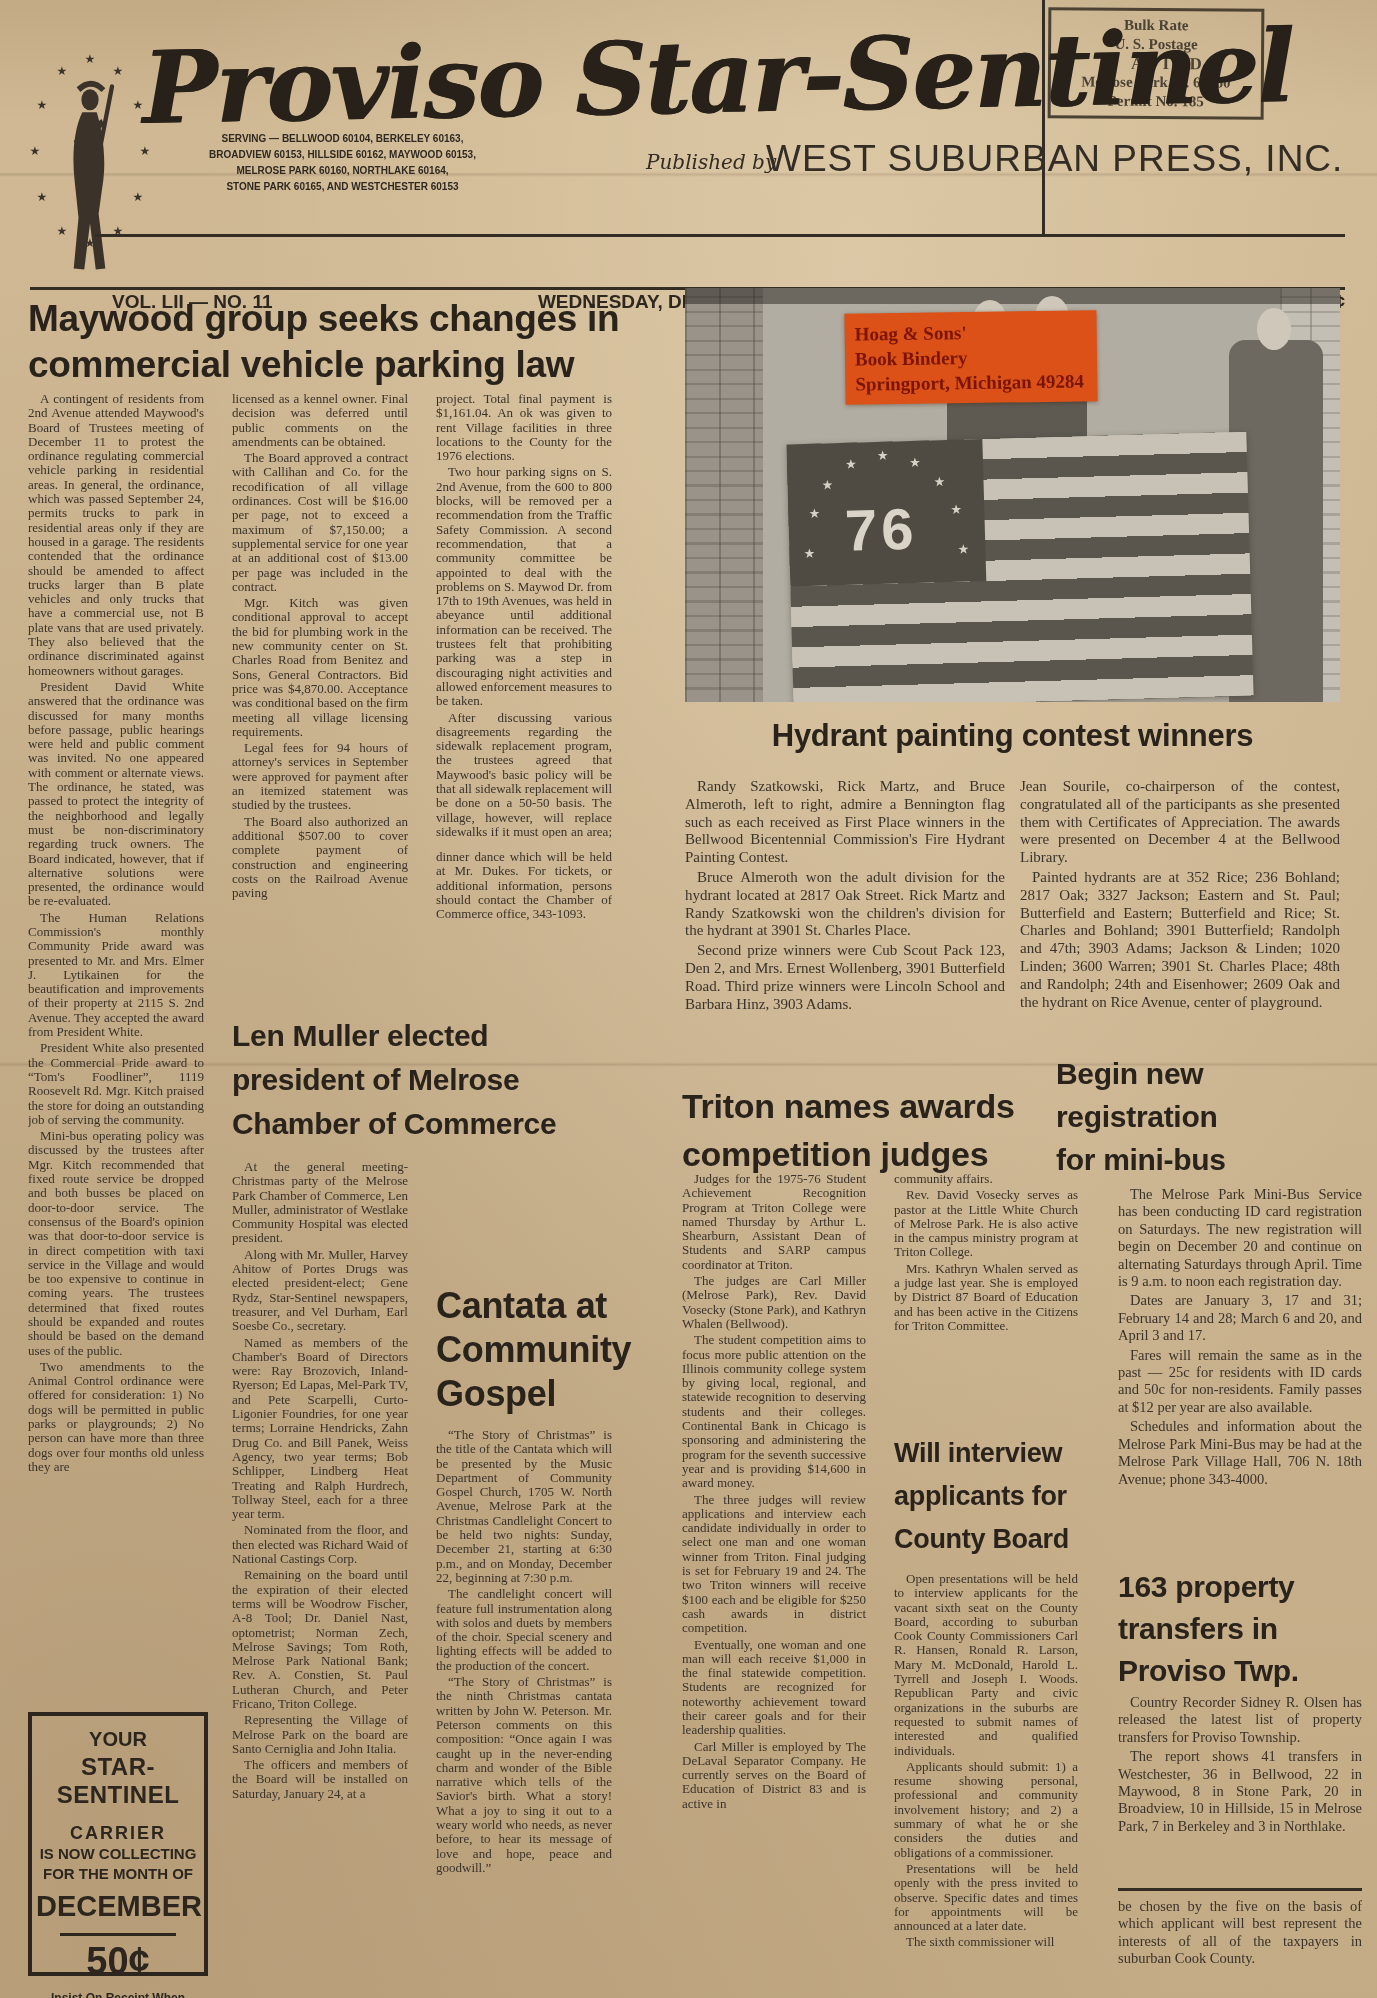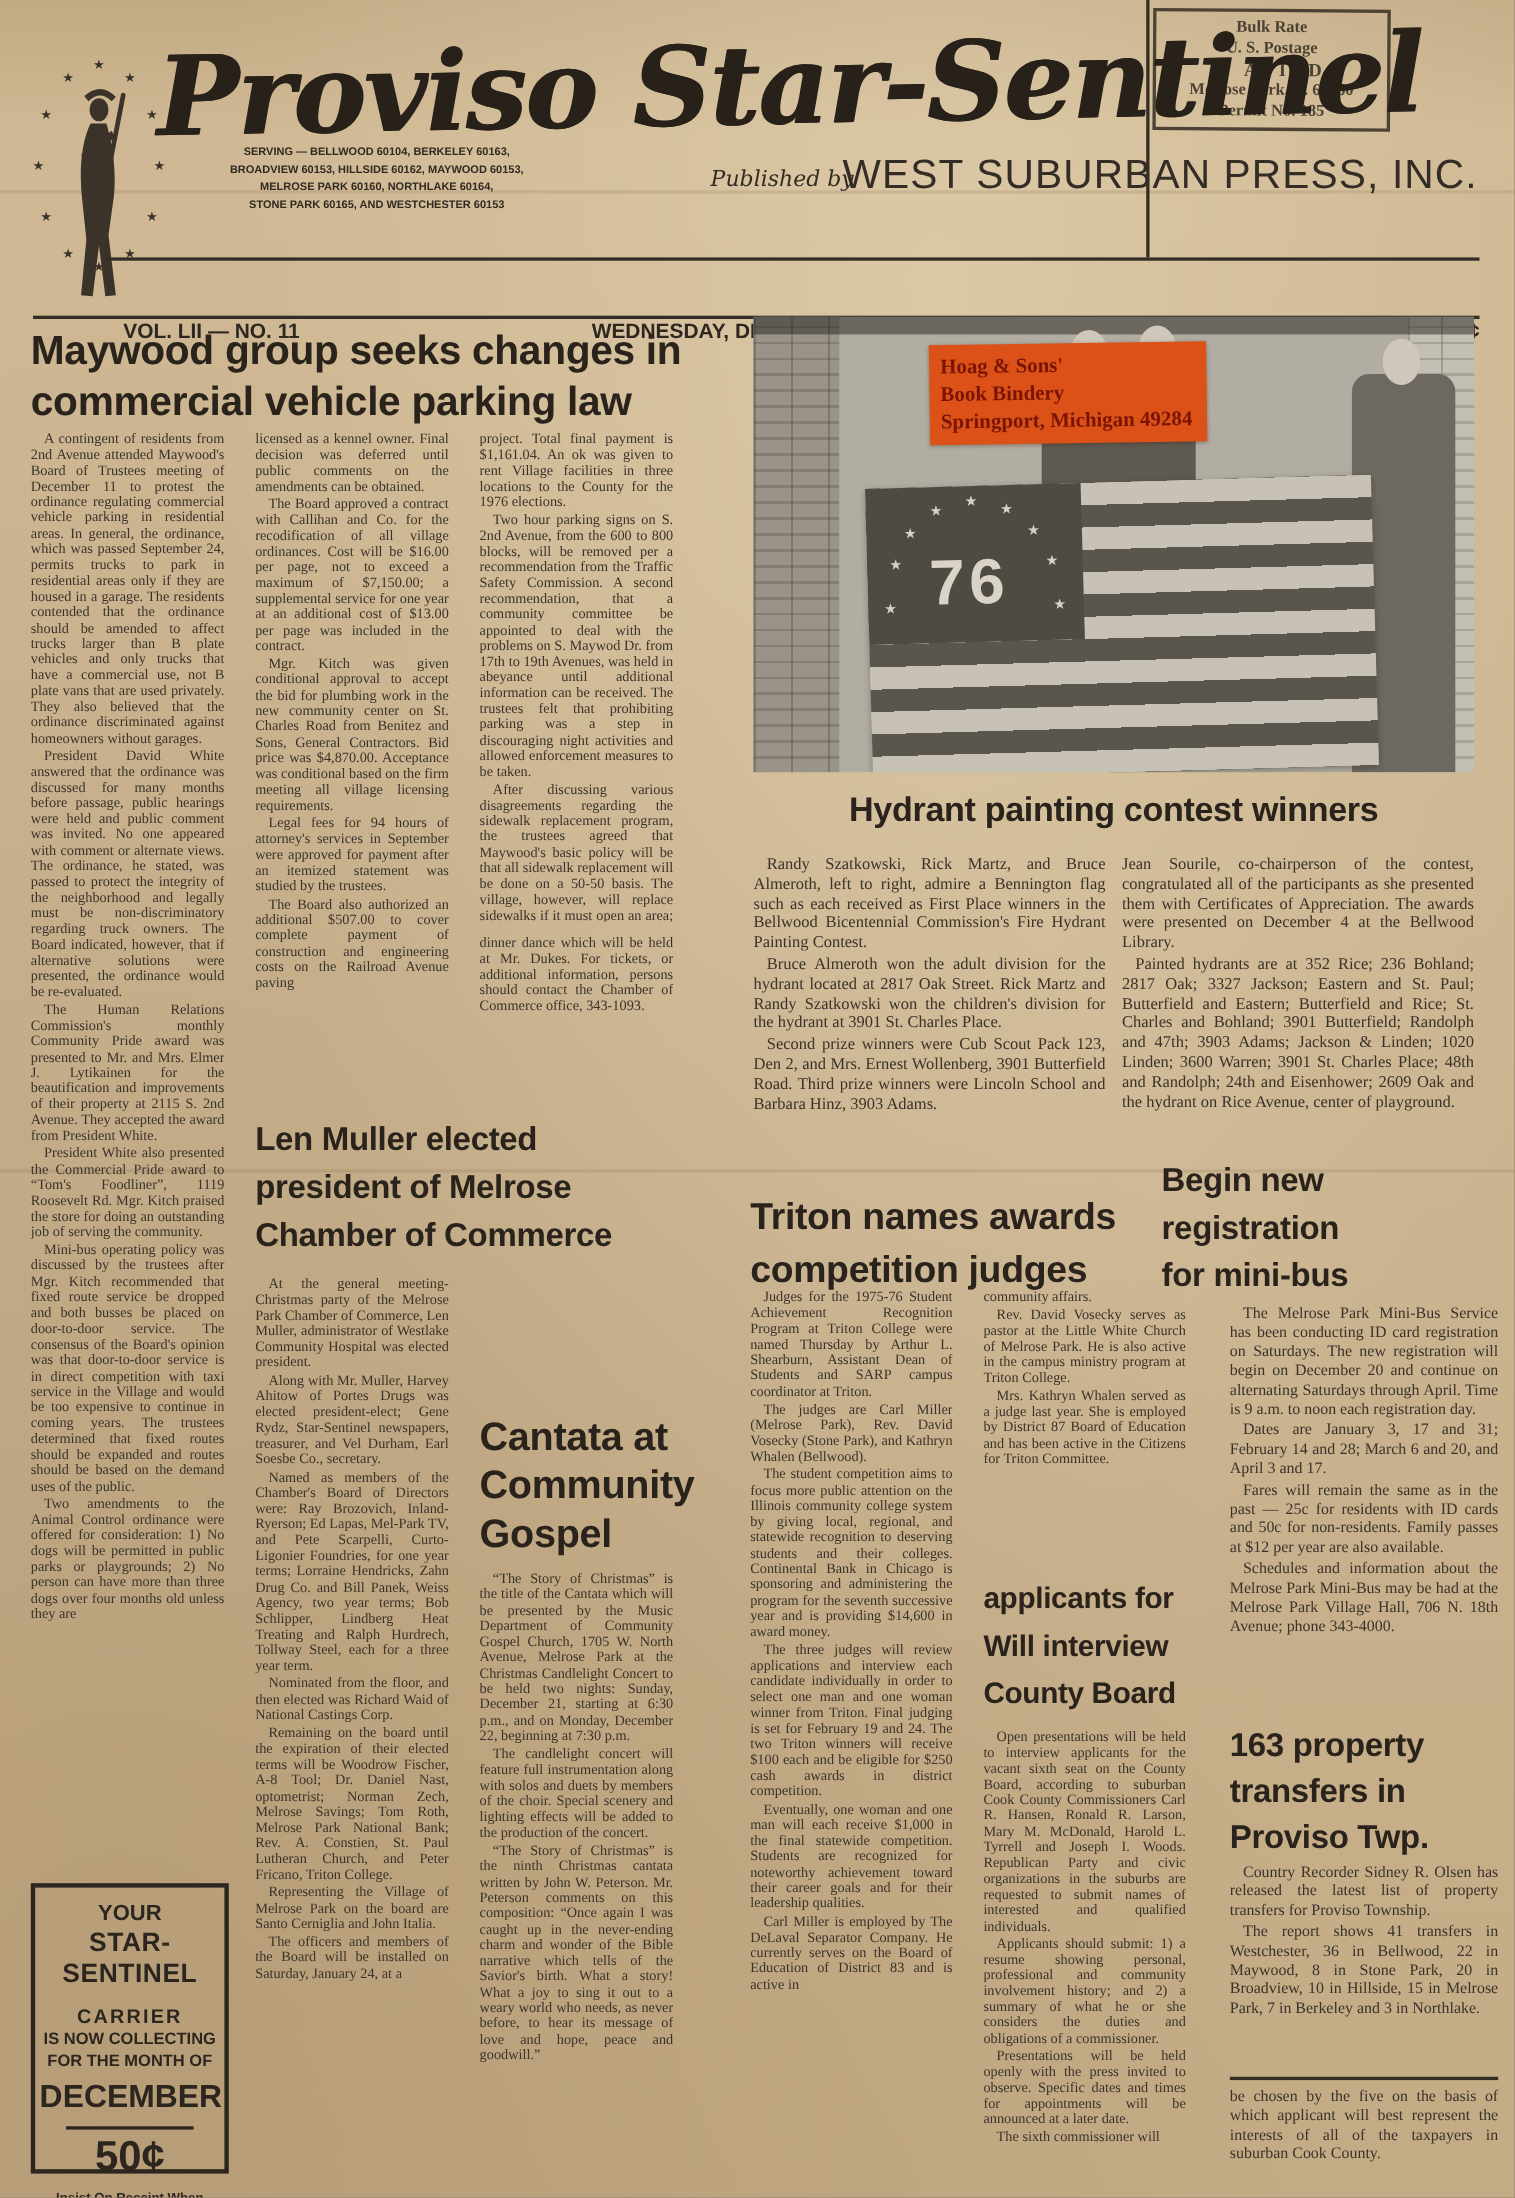--- a/index.html
+++ b/index.html
@@ -249,22 +249,22 @@
       <p>Eventually, one woman and one man will each receive $1,000 in the final statewide competition. Students are recognized for noteworthy achievement toward their career goals and for their leadership qualities.</p>
       <p>Carl Miller is employed by The DeLaval Separator Company. He currently serves on the Board of Education of District 83 and is active in</p>
     </div>
   <div class="bodycol noindent" style="left:894px;top:1172px;width:184px;height:252px;">
       <p>community affairs.</p>
       <p>Rev. David Vosecky serves as pastor at the Little White Church of Melrose Park. He is also active in the campus ministry program at Triton College.</p>
       <p>Mrs. Kathryn Whalen served as a judge last year. She is employed by District 87 Board of Education and has been active in the Citizens for Triton Committee.</p>
     </div>
 
   <h2 class="hl" style="left:894px;top:1432px;width:270px;font-size:27px;line-height:43px;">
+    <span>Will interview</span>
     <span>applicants for</span>
-    <span>Will interview</span>
     <span>County Board</span>
   </h2>
   <div class="bodycol" style="left:894px;top:1572px;width:184px;height:424px;">
       <p>Open presentations will be held to interview applicants for the vacant sixth seat on the County Board, according to suburban Cook County Commissioners Carl R. Hansen, Ronald R. Larson, Mary M. McDonald, Harold L. Tyrrell and Joseph I. Woods. Republican Party and civic organizations in the suburbs are requested to submit names of interested and qualified individuals.</p>
       <p>Applicants should submit: 1) a resume showing personal, professional and community involvement history; and 2) a summary of what he or she considers the duties and obligations of a commissioner.</p>
       <p>Presentations will be held openly with the press invited to observe. Specific dates and times for appointments will be announced at a later date.</p>
       <p>The sixth commissioner will</p>
     </div>
 
   <h2 class="hl" style="left:1056px;top:1052px;width:250px;font-size:30px;line-height:43px;">

